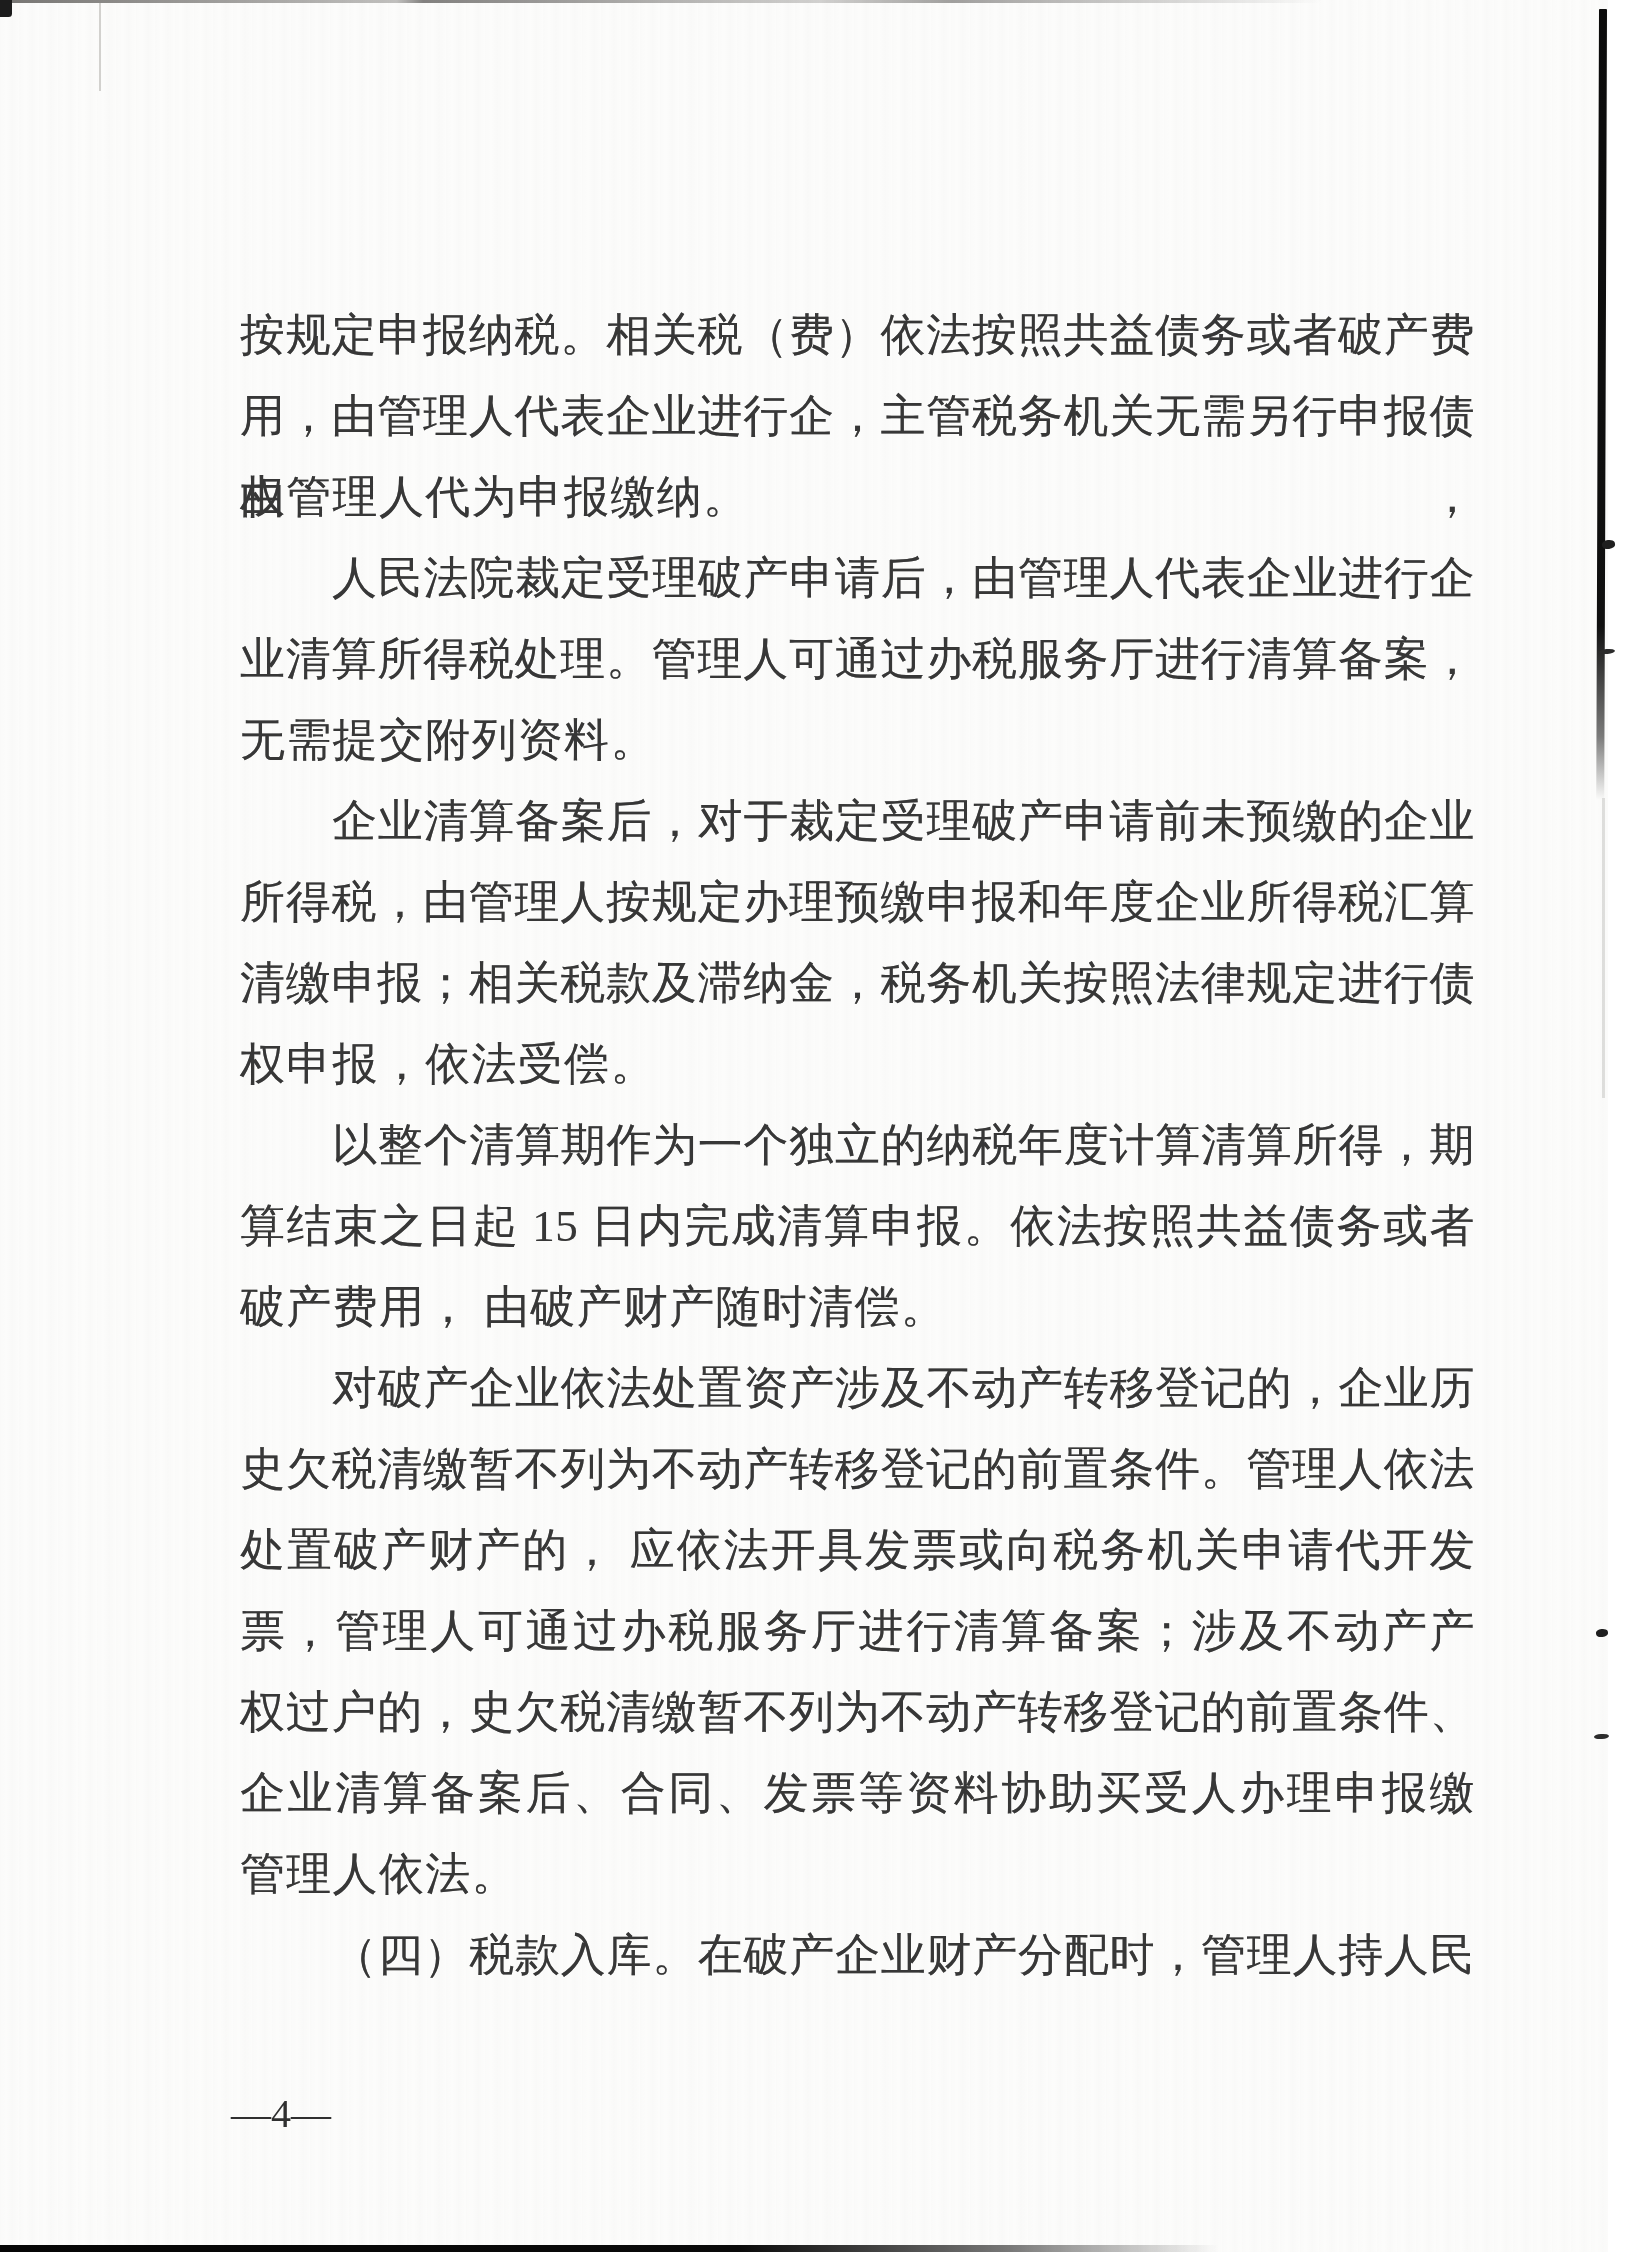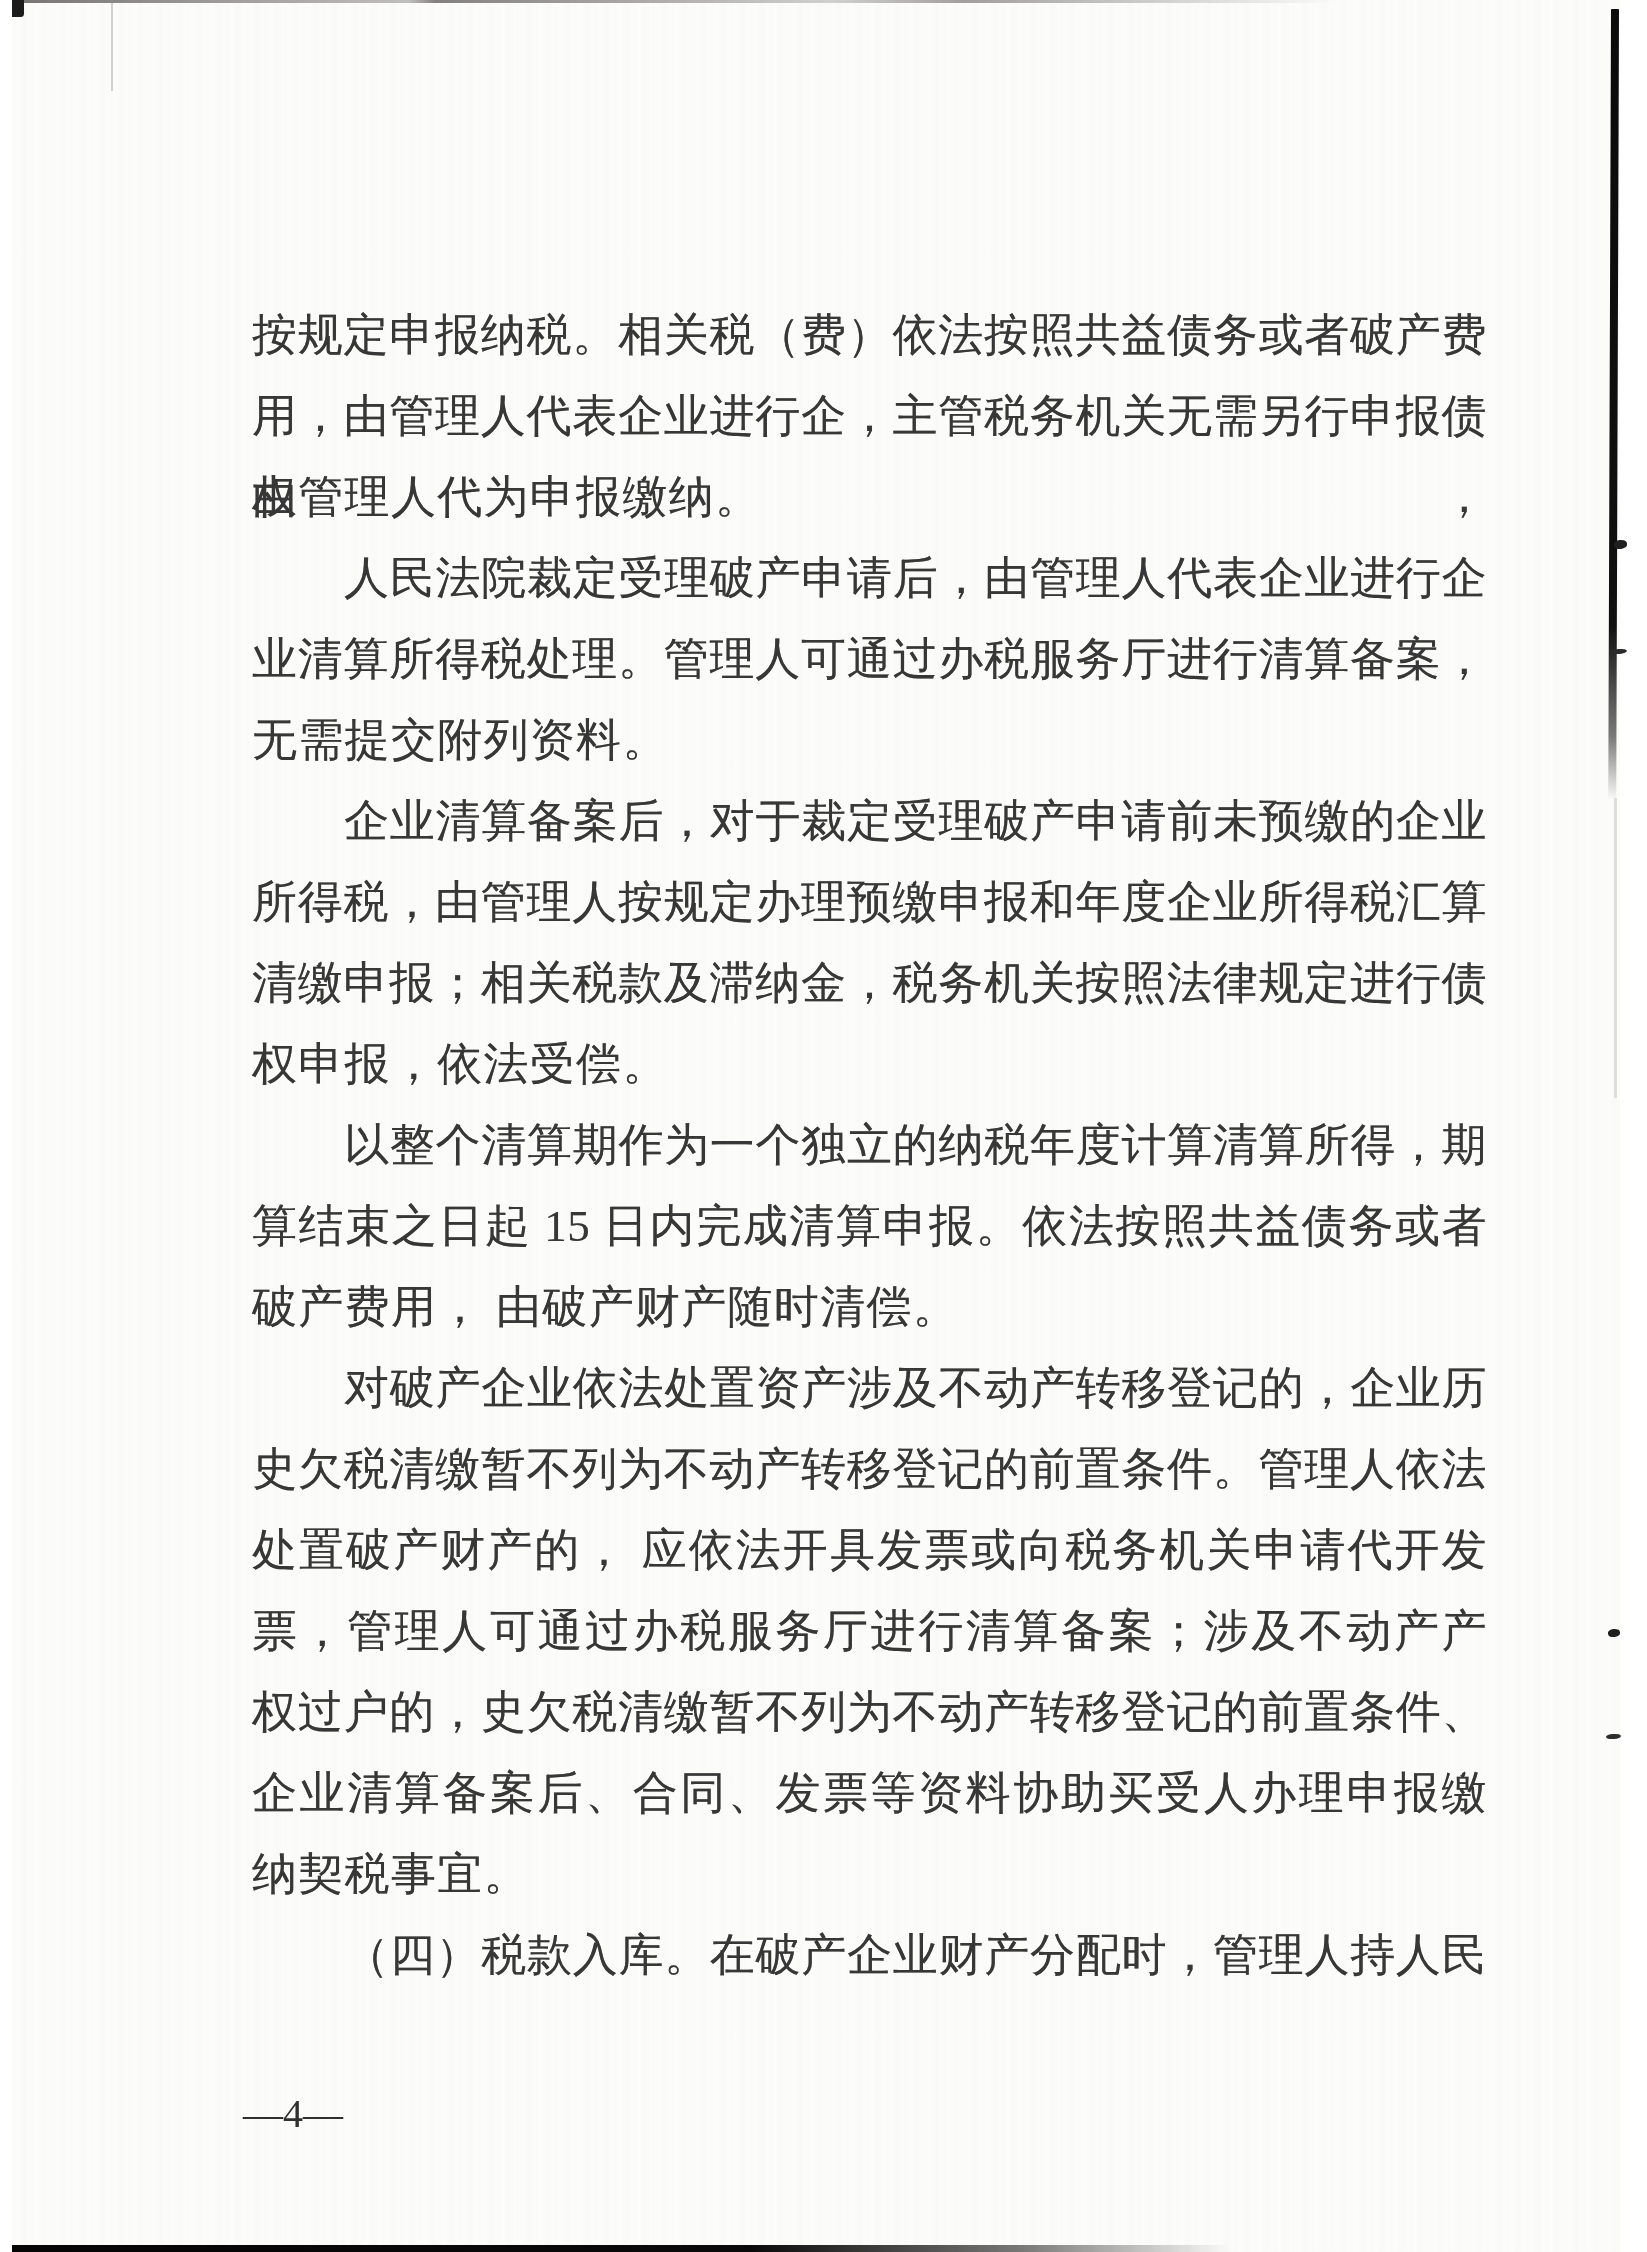--- a/index.html
+++ b/index.html
@@ -5,21 +5,21 @@
   html, body {
     margin: 0;
     padding: 0;
     width: 1648px;
     height: 2252px;
     overflow: hidden;
     background: #ffffff;
   }
   .page {
     position: absolute;
-    left: 12px; top: 0;
+    left: 0; top: 0;
     width: 1608px;
     height: 2252px;
     background:
       repeating-linear-gradient(90deg,
         rgba(0,0,0,0.006) 0px, rgba(0,0,0,0.0) 6.2px,
         rgba(0,0,0,0.01) 12.4px, rgba(0,0,0,0.0) 19.4px),
       #fcfcfb;
     font-family: "Liberation Serif", "DejaVu Serif", serif;
   }
   
@@ -154,20 +154,20 @@
     <div class="line end">权申报，依法受偿。</div>
     <div class="line ind">以整个清算期作为一个独立的纳税年度计算清算所得，期</div>
     <div class="line">算结束之日起 15 日内完成清算申报。依法按照共益债务或者</div>
     <div class="line end">破产费用， 由破产财产随时清偿。</div>
     <div class="line ind">对破产企业依法处置资产涉及不动产转移登记的，企业历</div>
     <div class="line">史欠税清缴暂不列为不动产转移登记的前置条件。管理人依法</div>
     <div class="line">处置破产财产的， 应依法开具发票或向税务机关申请代开发</div>
     <div class="line">票，管理人可通过办税服务厅进行清算备案；涉及不动产产</div>
     <div class="line">权过户的，史欠税清缴暂不列为不动产转移登记的前置条件、</div>
     <div class="line">企业清算备案后、合同、发票等资料协助买受人办理申报缴</div>
-    <div class="line end">纳契税事宜。</div>
+    <div class="line end">管理人依法。</div>
     <div class="line ind">（四）税款入库。在破产企业财产分配时，管理人持人民</div>
   </div>
 
   <div class="pagenum">—4—</div>
 
 </div>
 
 
 </body></html>

